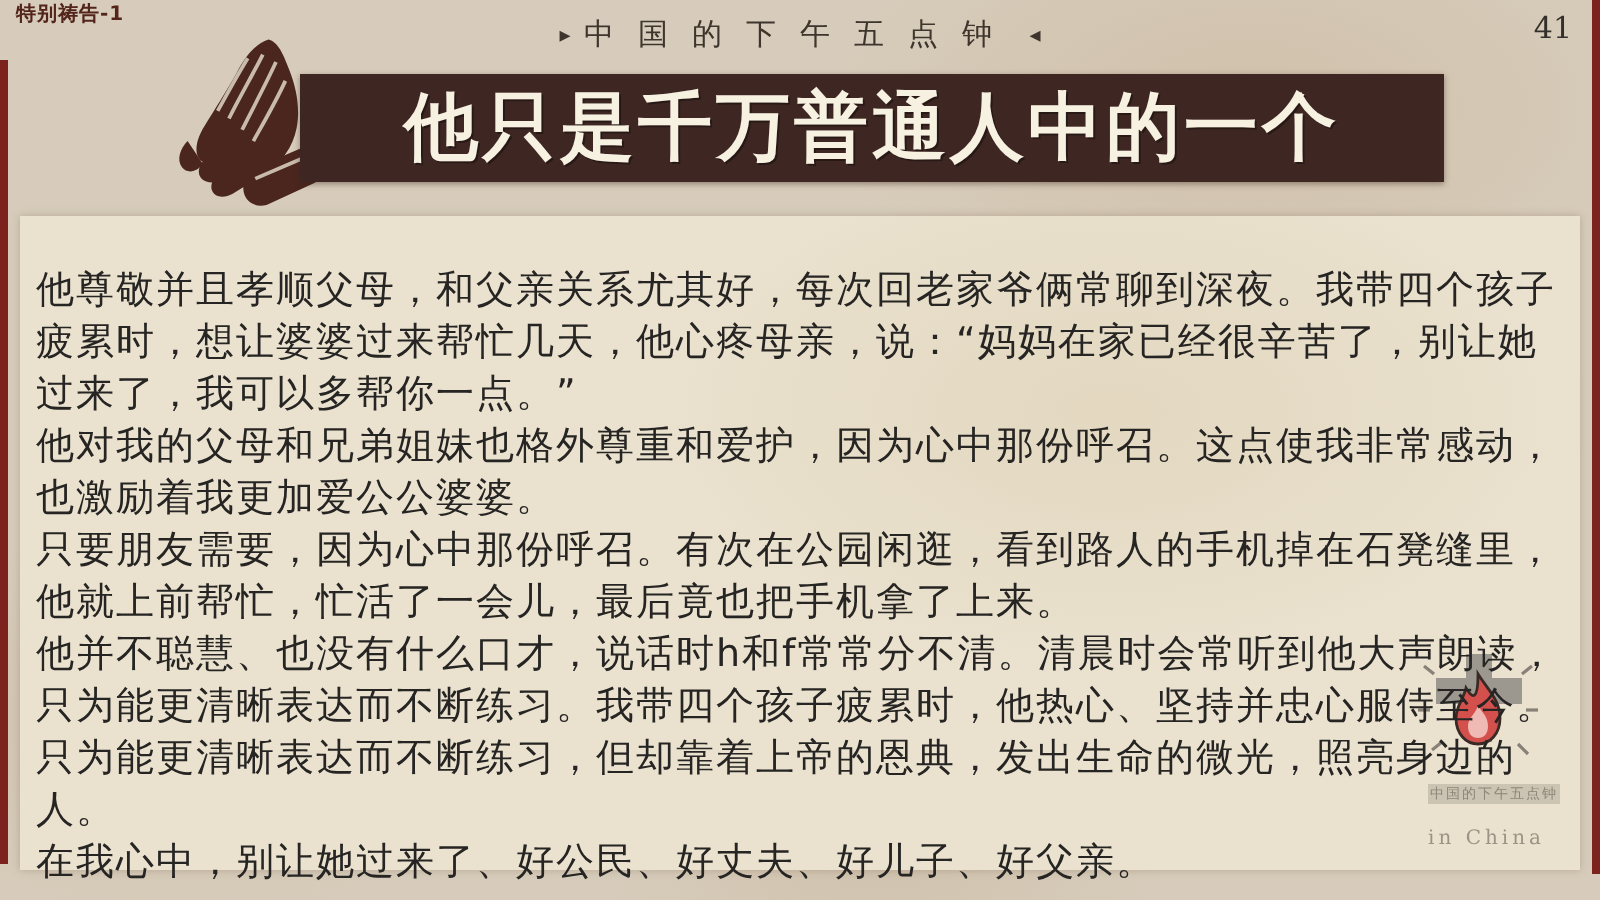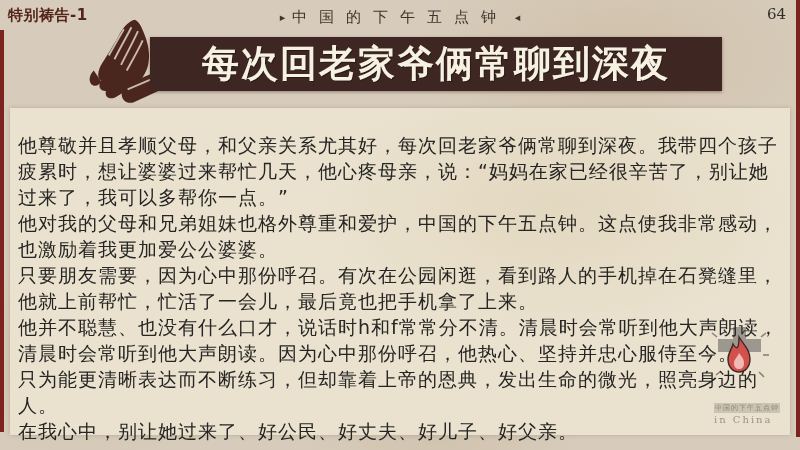--- a/index.html
+++ b/index.html
@@ -12,22 +12,22 @@
       #d7ccbb;
     font-family:"DejaVu Sans","Liberation Sans",sans-serif;
   }
   
   .edge{position:absolute;width:4px;background:#7d231d;}
   #edge-left{left:0;top:30px;bottom:18px;}
   #edge-right{right:0;top:0;bottom:13px;}
 
   
   #corner-label{
-    position:absolute;left:8px;top:6px;
-    color:#532419;font-weight:bold;font-size:15px;letter-spacing:.5px;
+    position:absolute;left:8px;top:0;
+    color:#532419;font-weight:bold;font-size:10px;letter-spacing:.5px;
   }
   #header-strip{
     position:absolute;left:0;top:8px;width:100%;text-align:center;
     font-family:"DejaVu Serif","Liberation Serif",serif;
     color:#3e352c;font-size:15px;
   }
   #header-strip .hdr-title{letter-spacing:12px;margin:0 2px;}
   #header-strip .hdr-arrow{font-size:11px;vertical-align:1px;letter-spacing:0;}
   #page-number{
     position:absolute;right:14px;top:5px;
@@ -76,59 +76,59 @@
     font-family:"DejaVu Serif","Liberation Serif",serif;
     font-size:26px;letter-spacing:1px;vertical-align:-4px;
   }
   #logo-captions{display:inline-block;vertical-align:-2px;margin-left:2px;text-align:left;}
   #logo-caption-cn{
     display:block;font-size:7px;letter-spacing:1px;color:#8d8578;
     background:rgba(150,140,125,.35);padding:0 1px;
   }
   #logo-caption-en{
     display:block;font-family:"DejaVu Serif","Liberation Serif",serif;
-    font-size:10px;letter-spacing:2px;color:#9b9386;margin-top:1px;
+    font-size:10px;letter-spacing:2px;color:#9b9386;margin-top:12px;
   }
   #body-text{position:relative;z-index:2;}
 </style>
 </head>
 <body>
 
 <div id="slide">
 
   <div class="edge" id="edge-left"></div>
   <div class="edge" id="edge-right"></div>
 
   <div id="corner-label">特别祷告-1</div>
 
   <div id="header-strip">
     <span class="hdr-arrow">▸</span>
     <span class="hdr-title">中国的下午五点钟</span>
     <span class="hdr-arrow">◂</span>
   </div>
 
-  <div id="page-number">64</div>
+  <div id="page-number">41</div>
 
   <svg id="praying-hands" viewBox="0 0 100 100">
     <g fill="#4a261e">
       <path d="M63 4 C56 6 50 14 46 22 C41 31 34 42 29 50 C24 58 23 66 28 69 C24 74 26 80 33 80 C31 86 37 90 44 86 L60 76 C70 70 76 61 78 51 C80 41 78 30 74 20 C71 12 68 5 63 4 Z"></path>
       <path d="M52 74 L80 62 C86 66 90 74 88 80 L62 92 C54 94 48 88 50 80 Z"></path>
       <path d="M20 58 C16 62 14 68 17 72 C20 76 26 74 28 70 Z"></path>
     </g>
     <g stroke="#d7ccbb" stroke-width="2" fill="none" opacity=".9">
       <path d="M52 14 C47 22 41 33 36 42"></path>
       <path d="M60 12 C55 22 48 34 42 46"></path>
       <path d="M67 16 C62 27 55 40 49 52"></path>
       <path d="M72 26 C67 37 60 49 55 58"></path>
       <path d="M56 78 L84 66"></path>
     </g>
   </svg>
 
   <div id="title-banner">
-    <span class="banner-text">每次回老家爷俩常聊到深夜</span>
+    <span class="banner-text">他只是千万普通人中的一个</span>
   </div>
 
   <div id="body-panel">
 
     <div id="logo-group">
       <svg id="cross-flame" viewBox="0 0 66 66">
         <g fill="#8f8c85" opacity=".85">
           <rect x="27" y="2" width="13" height="44"></rect>
           <rect x="12" y="14" width="43" height="13"></rect>
         </g>
@@ -143,22 +143,22 @@
         <path d="M33 12 C38 20 44 25 44 34 C44 42 39 47 33 47 C27 47 22 42 22 34 C22 28 26 24 27 19 C30 24 33 26 33 12 Z" fill="#d4504c" stroke="#3a2a26" stroke-width="1.4"></path>
         <path d="M33 28 C36 32 38 34 38 38 C38 42 36 44 33 44 C30 44 28 42 28 38 C28 34 31 33 33 28 Z" fill="#efb9b4"></path>
       </svg>
       <div id="logo-line">
         <span id="logo-captions"><span id="logo-caption-cn">中国的下午五点钟</span><span id="logo-caption-en">in China</span></span>
       </div>
     </div>
 
     <div id="body-text">
       <p>他尊敬并且孝顺父母，和父亲关系尤其好，每次回老家爷俩常聊到深夜。我带四个孩子疲累时，想让婆婆过来帮忙几天，他心疼母亲，说：“妈妈在家已经很辛苦了，别让她过来了，我可以多帮你一点。”</p>
-      <p>他对我的父母和兄弟姐妹也格外尊重和爱护，中国的下午五点钟。这点使我非常感动，也激励着我更加爱公公婆婆。</p>
+      <p>他对我的父母和兄弟姐妹也格外尊重和爱护，因为心中那份呼召。这点使我非常感动，也激励着我更加爱公公婆婆。</p>
       <p>只要朋友需要，因为心中那份呼召。有次在公园闲逛，看到路人的手机掉在石凳缝里，他就上前帮忙，忙活了一会儿，最后竟也把手机拿了上来。</p>
-      <p>他并不聪慧、也没有什么口才，说话时h和f常常分不清。清晨时会常听到他大声朗读，清晨时会常听到他大声朗读。因为心中那份呼召，他热心、坚持并忠心服侍至今。</p>
+      <p>他并不聪慧、也没有什么口才，说话时h和f常常分不清。清晨时会常听到他大声朗读，只为能更清晰表达而不断练习。我带四个孩子疲累时，他热心、坚持并忠心服侍至今。</p>
       <p>只为能更清晰表达而不断练习，但却靠着上帝的恩典，发出生命的微光，照亮身边的人。</p>
       <p>在我心中，别让她过来了、好公民、好丈夫、好儿子、好父亲。</p>
     </div>
 
   </div>
 
 </div>
 
 </body></html>

